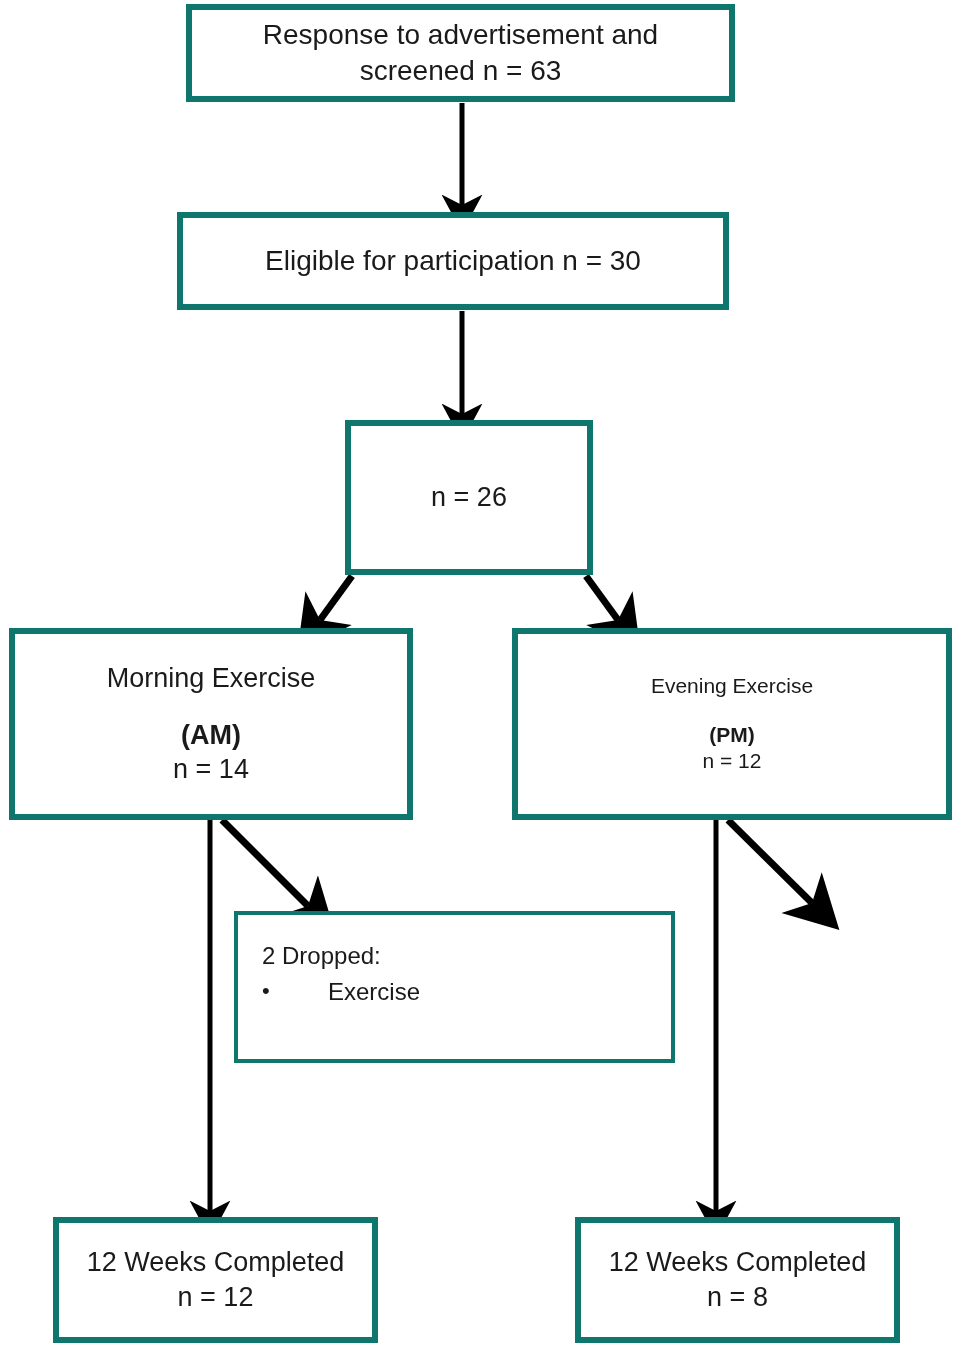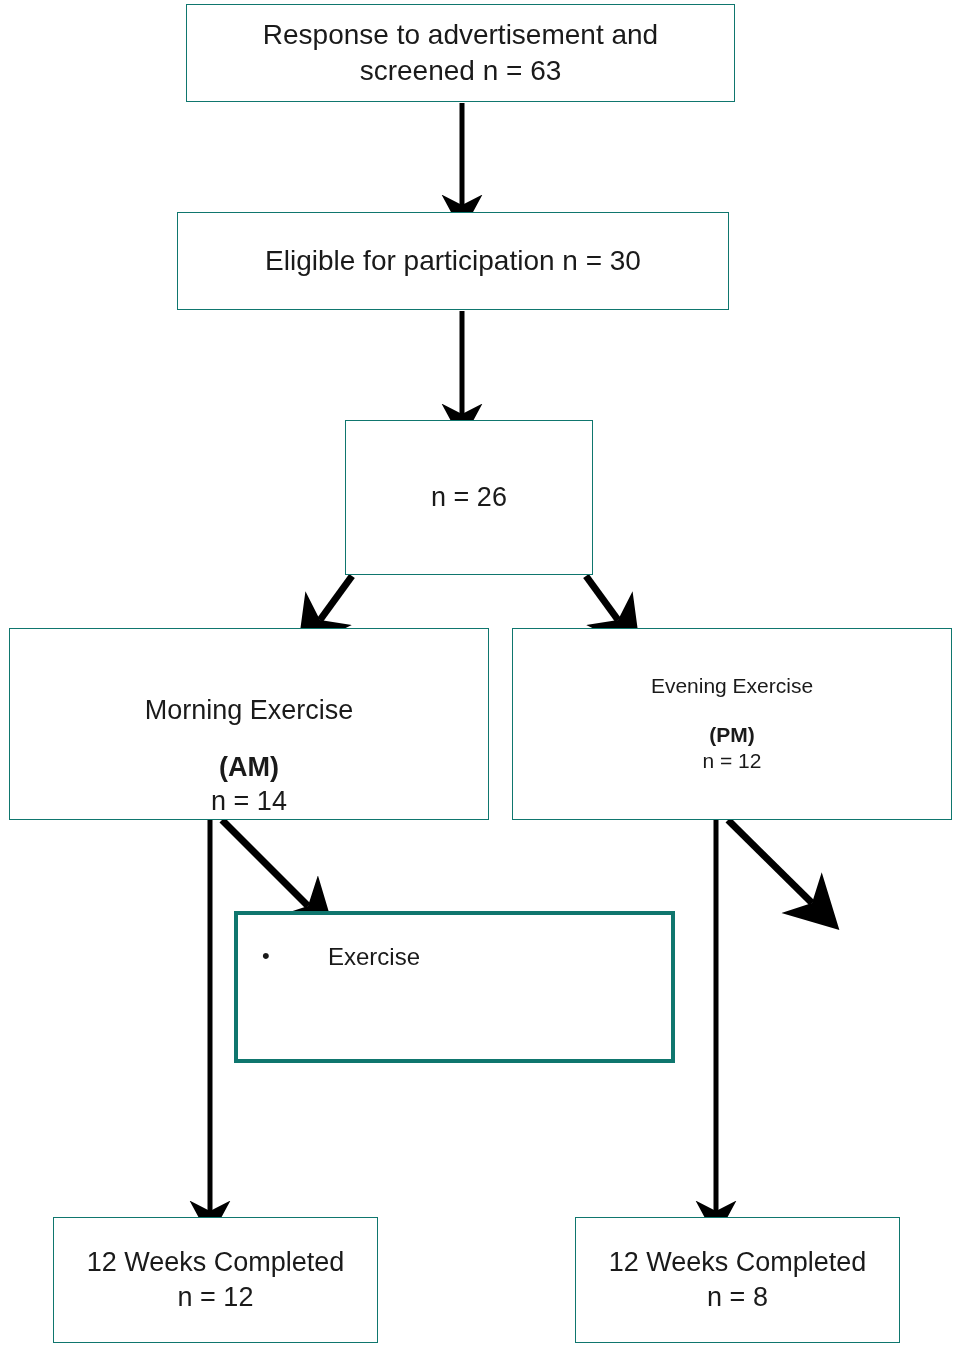--- a/index.html
+++ b/index.html
@@ -16,40 +16,40 @@
     position: relative;
     width: 962px;
     height: 1348px;
     background: #ffffff;
     overflow: hidden;
   }
   .box {
     position: absolute;
     box-sizing: border-box;
     background: #ffffff;
-    border: 1px solid #0f766e;
+    border: 6px solid #0f766e;
     display: flex;
     flex-direction: column;
     align-items: center;
     justify-content: center;
     text-align: center;
     line-height: 1.28;
     z-index: 2;
   }
   .box .line {
     display: block;
     white-space: nowrap;
   }
   .bold { font-weight: bold; margin-top: 22px; }
 
   
   #box-screened   { left: 186px; top: 4px;    width: 549px; height: 98px;  font-size: 28px; }
   #box-eligible   { left: 177px; top: 212px;  width: 552px; height: 98px;  font-size: 28px; }
   #box-random     { left: 345px; top: 420px;  width: 248px; height: 155px; font-size: 27px; }
-  #box-am         { left: 9px;   top: 628px;  width: 480px; height: 192px; font-size: 27px; justify-content: flex-end; }
+  #box-am         { left: 9px;   top: 628px;  width: 404px; height: 192px; font-size: 27px; }
   #box-pm         { left: 512px; top: 628px;  width: 440px; height: 192px; font-size: 21px; }
   #box-dropped    { left: 234px; top: 911px;  width: 441px; height: 152px; font-size: 24px;
                     align-items: stretch; justify-content: flex-start; text-align: left;
                     padding: 26px 18px 0 24px; border-width: 4px; }
   #box-completed-am { left: 53px;  top: 1217px; width: 325px; height: 126px; font-size: 27px; }
   #box-completed-pm { left: 575px; top: 1217px; width: 325px; height: 126px; font-size: 27px; }
 
   
   .dropped-title {
     display: block;
@@ -129,20 +129,21 @@
     <span class="line">n = 14</span>
   </div>
 
   <div class="box" id="box-pm">
     <span class="line">Evening Exercise</span>
     <span class="line bold">(PM)</span>
     <span class="line">n = 12</span>
   </div>
 
   <div class="box" id="box-dropped">
+    <span class="dropped-title">2 Dropped:</span>
     <div class="dropped-item">
       <span class="dropped-bullet">•</span>
       <span class="dropped-text">
         <span class="line">Exercise</span>
       </span>
     </div>
   </div>
 
   <div class="box" id="box-completed-am">
     <span class="line">12 Weeks Completed</span>

